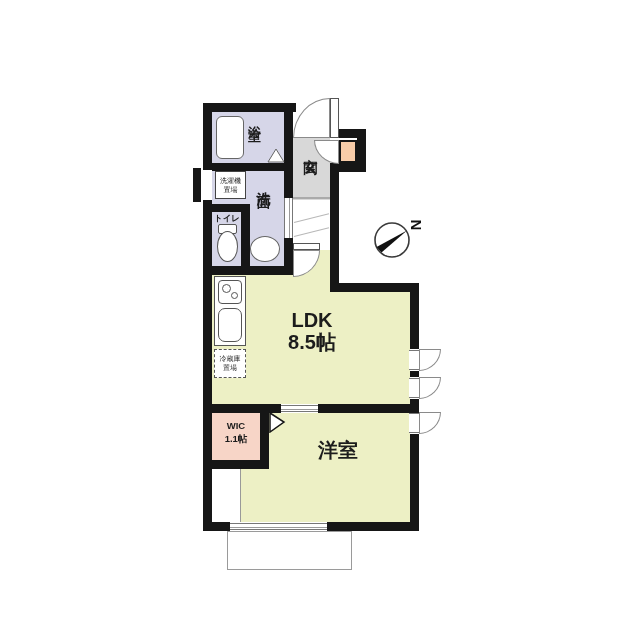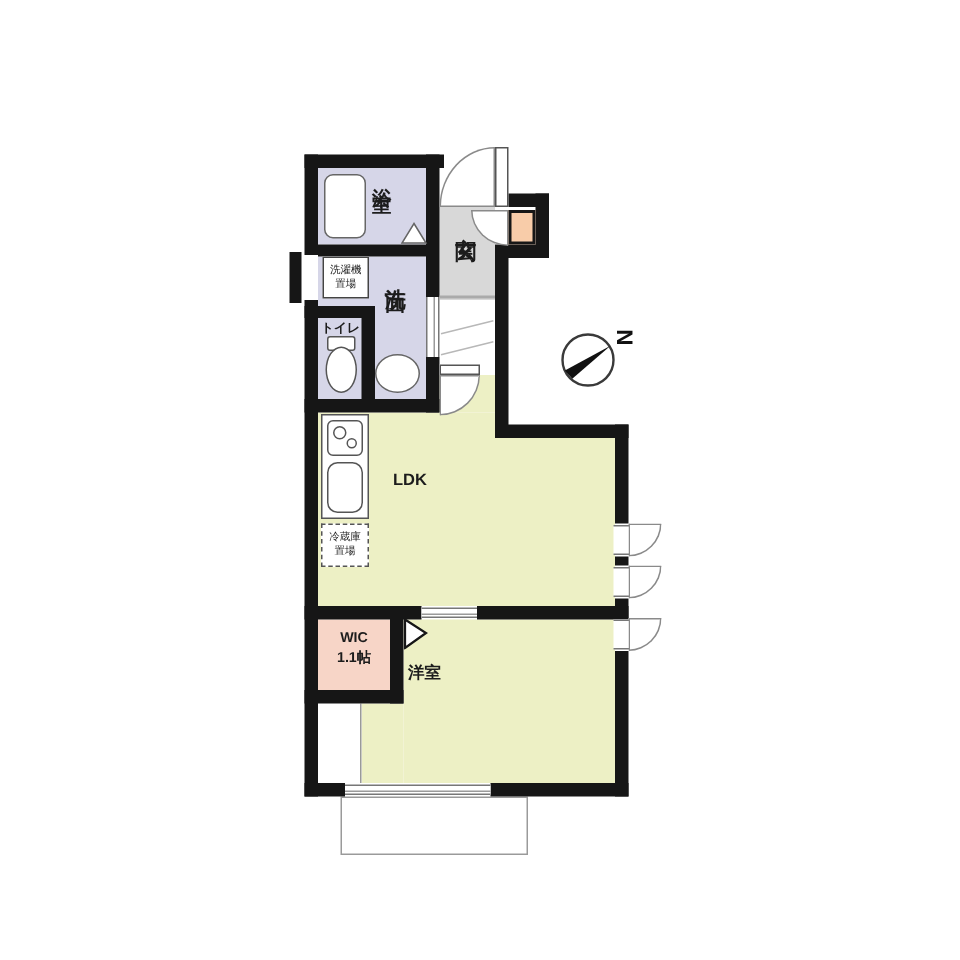--- a/index.html
+++ b/index.html
@@ -10,21 +10,21 @@
   .lav{position:absolute;background:#d6d6e8;}
   .gray{position:absolute;background:#d8d8d8;}
   .yel{position:absolute;background:#edf0c5;}
   .pink{position:absolute;background:#f7d5c7;}
   .white{position:absolute;background:#ffffff;}
   .fix{position:absolute;background:#ffffff;border:1px solid #5a5a5a;box-sizing:border-box;}
   .arc{position:absolute;background:#ffffff;border:1px solid #8a8a8a;box-sizing:border-box;}
   .lbl{position:absolute;color:#1c1c1c;white-space:nowrap;}
   .vtext{writing-mode:vertical-rl;text-orientation:upright;letter-spacing:3px;}
   .tiny{font-size:7px;line-height:8px;text-align:center;letter-spacing:0;}
-  .room-name{font-size:11px;font-weight:600;text-align:left;line-height:20px;}
+  .room-name{font-size:20px;font-weight:600;text-align:center;line-height:20px;}
   .small-name{font-size:9.5px;font-weight:600;text-align:center;line-height:12px;}
   .slide{position:absolute;background:#fff;border-top:1px solid #777;border-bottom:1px solid #777;box-sizing:border-box;}
   .slide .mid{position:absolute;left:0;right:0;top:50%;height:1px;background:#9a9a9a;}
   .vslide{position:absolute;background:#fff;border-left:1px solid #777;border-right:1px solid #777;box-sizing:border-box;}
   .vslide .mid{position:absolute;top:0;bottom:0;left:50%;width:1px;background:#9a9a9a;}
   .hatch{position:absolute;height:1px;background:#b8b8b8;transform:rotate(-14deg);transform-origin:left center;}
   .thinline{position:absolute;background:#aaaaaa;}
 </style>
 </head>
 <body>
@@ -137,19 +137,20 @@
     <polygon points="41,20.5 10.6,37 15.5,42.5" fill="#111111"></polygon>
     <text x="50" y="15" text-anchor="middle" dominant-baseline="central" font-size="15" font-weight="bold" fill="#111" transform="rotate(90 50 15)">N</text>
   </svg>
 
   <div class="lbl vtext" style="left:245px;top:115px;font-size:13px;font-weight:600;">浴室</div>
   <div class="lbl vtext" style="left:255px;top:181px;font-size:14px;font-weight:600;">洗面</div>
   <div class="lbl vtext" style="left:302px;top:147px;font-size:14px;font-weight:600;">玄関</div>
   <div class="lbl" style="left:213px;top:213px;width:28px;font-size:8.5px;font-weight:600;text-align:center;">トイレ</div>
 
   <div class="lbl room-name" style="left:262px;top:310px;width:100px;">LDK</div>
+  <div class="lbl room-name" style="left:262px;top:332px;width:100px;">8.5帖</div>
 
   <div class="lbl small-name" style="left:212px;top:420px;width:48px;">WIC</div>
   <div class="lbl small-name" style="left:212px;top:433px;width:48px;">1.1帖</div>
 
-  <div class="lbl room-name" style="left:272px;top:440px;width:100px;font-family:Liberation Mono, monospace;">洋室</div>
+  <div class="lbl room-name" style="left:288px;top:440px;width:100px;">洋室</div>
 
 </div>
 
 </body></html>

